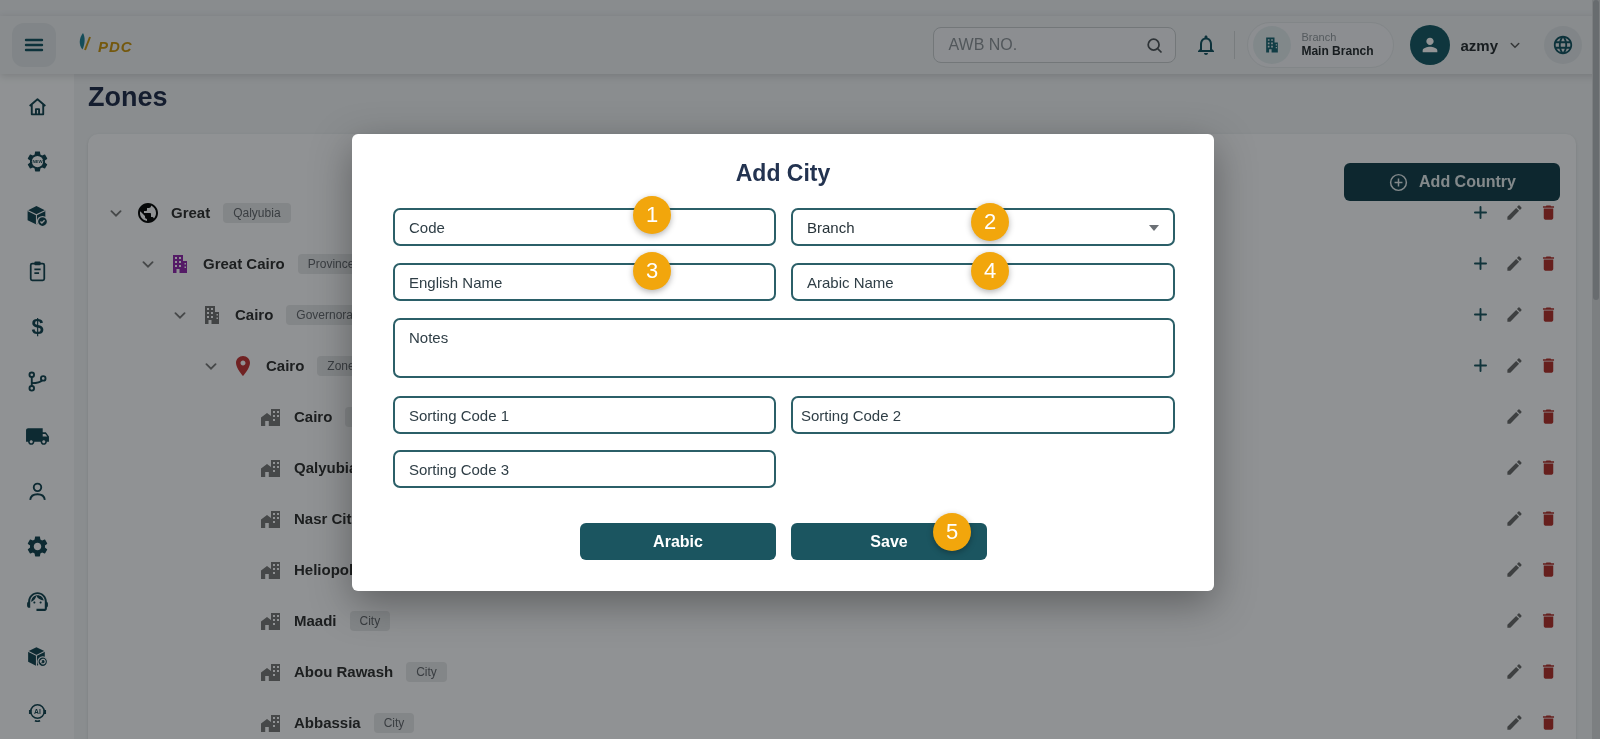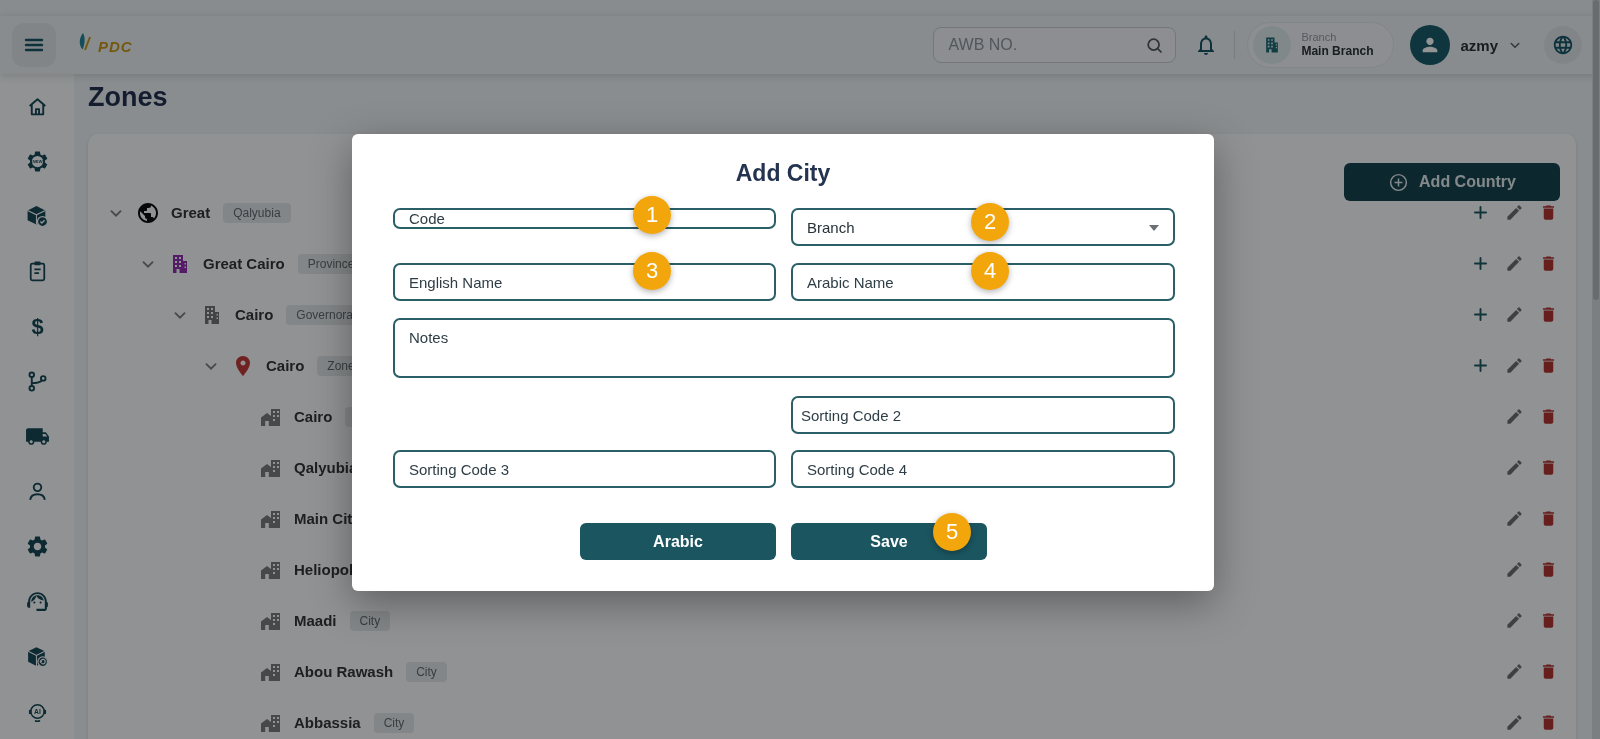--- a/index.html
+++ b/index.html
@@ -70,21 +70,21 @@
 
   
   .overlay { position:absolute; inset:0; background:rgba(14,17,19,0.45); z-index:20; }
   .modal { position:absolute; left:352px; top:134px; width:862px; height:457px; background:#fff;
            border-radius:6px; z-index:30; box-shadow:0 12px 40px rgba(0,0,0,.35); }
   .modal-title { position:absolute; top:26px; left:0; right:0; text-align:center; font-size:23px; font-weight:bold; color:#233350; }
   .inp { position:absolute; border:2px solid #2b5f68; border-radius:7px; font-size:15px; color:#263238;
          padding:0 14px; background:#fff; font-family:"Liberation Sans", sans-serif; outline:none; }
   .inp::placeholder { color:#2f3e46; opacity:1; }
   textarea.inp { padding-top:9px; resize:none; }
-  .f-code  { left:41px;  top:74px;  width:383px; height:21px; }
+  .f-code  { left:41px;  top:74px;  width:383px; height:38px; }
   .f-branch{ left:439px; top:74px;  width:384px; height:38px; display:flex; align-items:center; }
   .f-en    { left:41px;  top:129px; width:383px; height:38px; }
   .f-ar    { left:439px; top:129px; width:384px; height:38px; }
   .f-notes { left:41px;  top:184px; width:782px; height:60px; }
   .f-s1    { left:41px;  top:262px; width:383px; height:38px; }
   .f-s2    { left:439px; top:262px; width:384px; height:38px;padding-left:8px; }
   .f-s3    { left:41px;  top:316px; width:383px; height:38px; }
   .f-s4    { left:439px; top:316px; width:384px; height:38px; }
   .sel-caret { position:absolute; right:14px; top:15px; width:0; height:0;
                border-left:5px solid transparent; border-right:5px solid transparent; border-top:6px solid #6b7075; }
@@ -496,21 +496,21 @@
   </div>
 
   <div class="tree-row lvl4">
 
     <span class="row-icon">
             <svg viewBox="0 0 24 24" style="color:#757575">
               <path fill="currentColor" fill-rule="evenodd" d="M12 4h9v17h-9V4zm2 2h2v2h-2V6zm4 0h2v2h-2V6zm-4 4h2v2h-2v-2zm4 0h2v2h-2v-2zm-4 4h2v2h-2v-2z"></path>
               <path fill="currentColor" d="M2 21v-8.5L8 8l6 4.5V21h-4.2v-5H6.2v5H2z"></path>
             </svg>
           </span>
-    <span class="row-name">Main Cit</span>
+    <span class="row-name">Nasr Cit</span>
     <span class="row-badge">City</span>
     <span class="row-actions">
 
       <button class="act act-edit">
               <svg viewBox="0 0 24 24">
                 <path fill="currentColor" d="M3 17.25V21h3.75L17.81 9.94l-3.75-3.75L3 17.25zM20.71 7.04c.39-.39.39-1.02 0-1.41l-2.34-2.34a.996.996 0 0 0-1.41 0l-1.83 1.83 3.75 3.75 1.83-1.83z"></path>
               </svg>
             </button>
       <button class="act act-del">
               <svg viewBox="0 0 24 24">
@@ -635,23 +635,23 @@
   <input class="inp f-code" placeholder="Code" style="">
 
   <div class="inp f-branch">
     <span>Branch</span>
     <span class="sel-caret"></span>
   </div>
 
   <input class="inp f-en" placeholder="English Name" style="">
   <input class="inp f-ar" placeholder="Arabic Name" style="">
   <textarea class="inp f-notes" placeholder="Notes" style=""></textarea>
+  <input class="inp f-s1" placeholder="Sorting Code 1" style="">
   <input class="inp f-s2" placeholder="Sorting Code 2" style="">
   <input class="inp f-s3" placeholder="Sorting Code 3" style="">
-  <input class="inp f-s4" placeholder="Sorting Code 4" style="">
 
   <button class="m-btn btn-cancel">Arabic</button>
   <button class="m-btn btn-save">Save</button>
 </div>
 
 <div class="ann ann-1">1</div>
 <div class="ann ann-2">2</div>
 <div class="ann ann-3">3</div>
 <div class="ann ann-4">4</div>
 <div class="ann ann-5">5</div>

